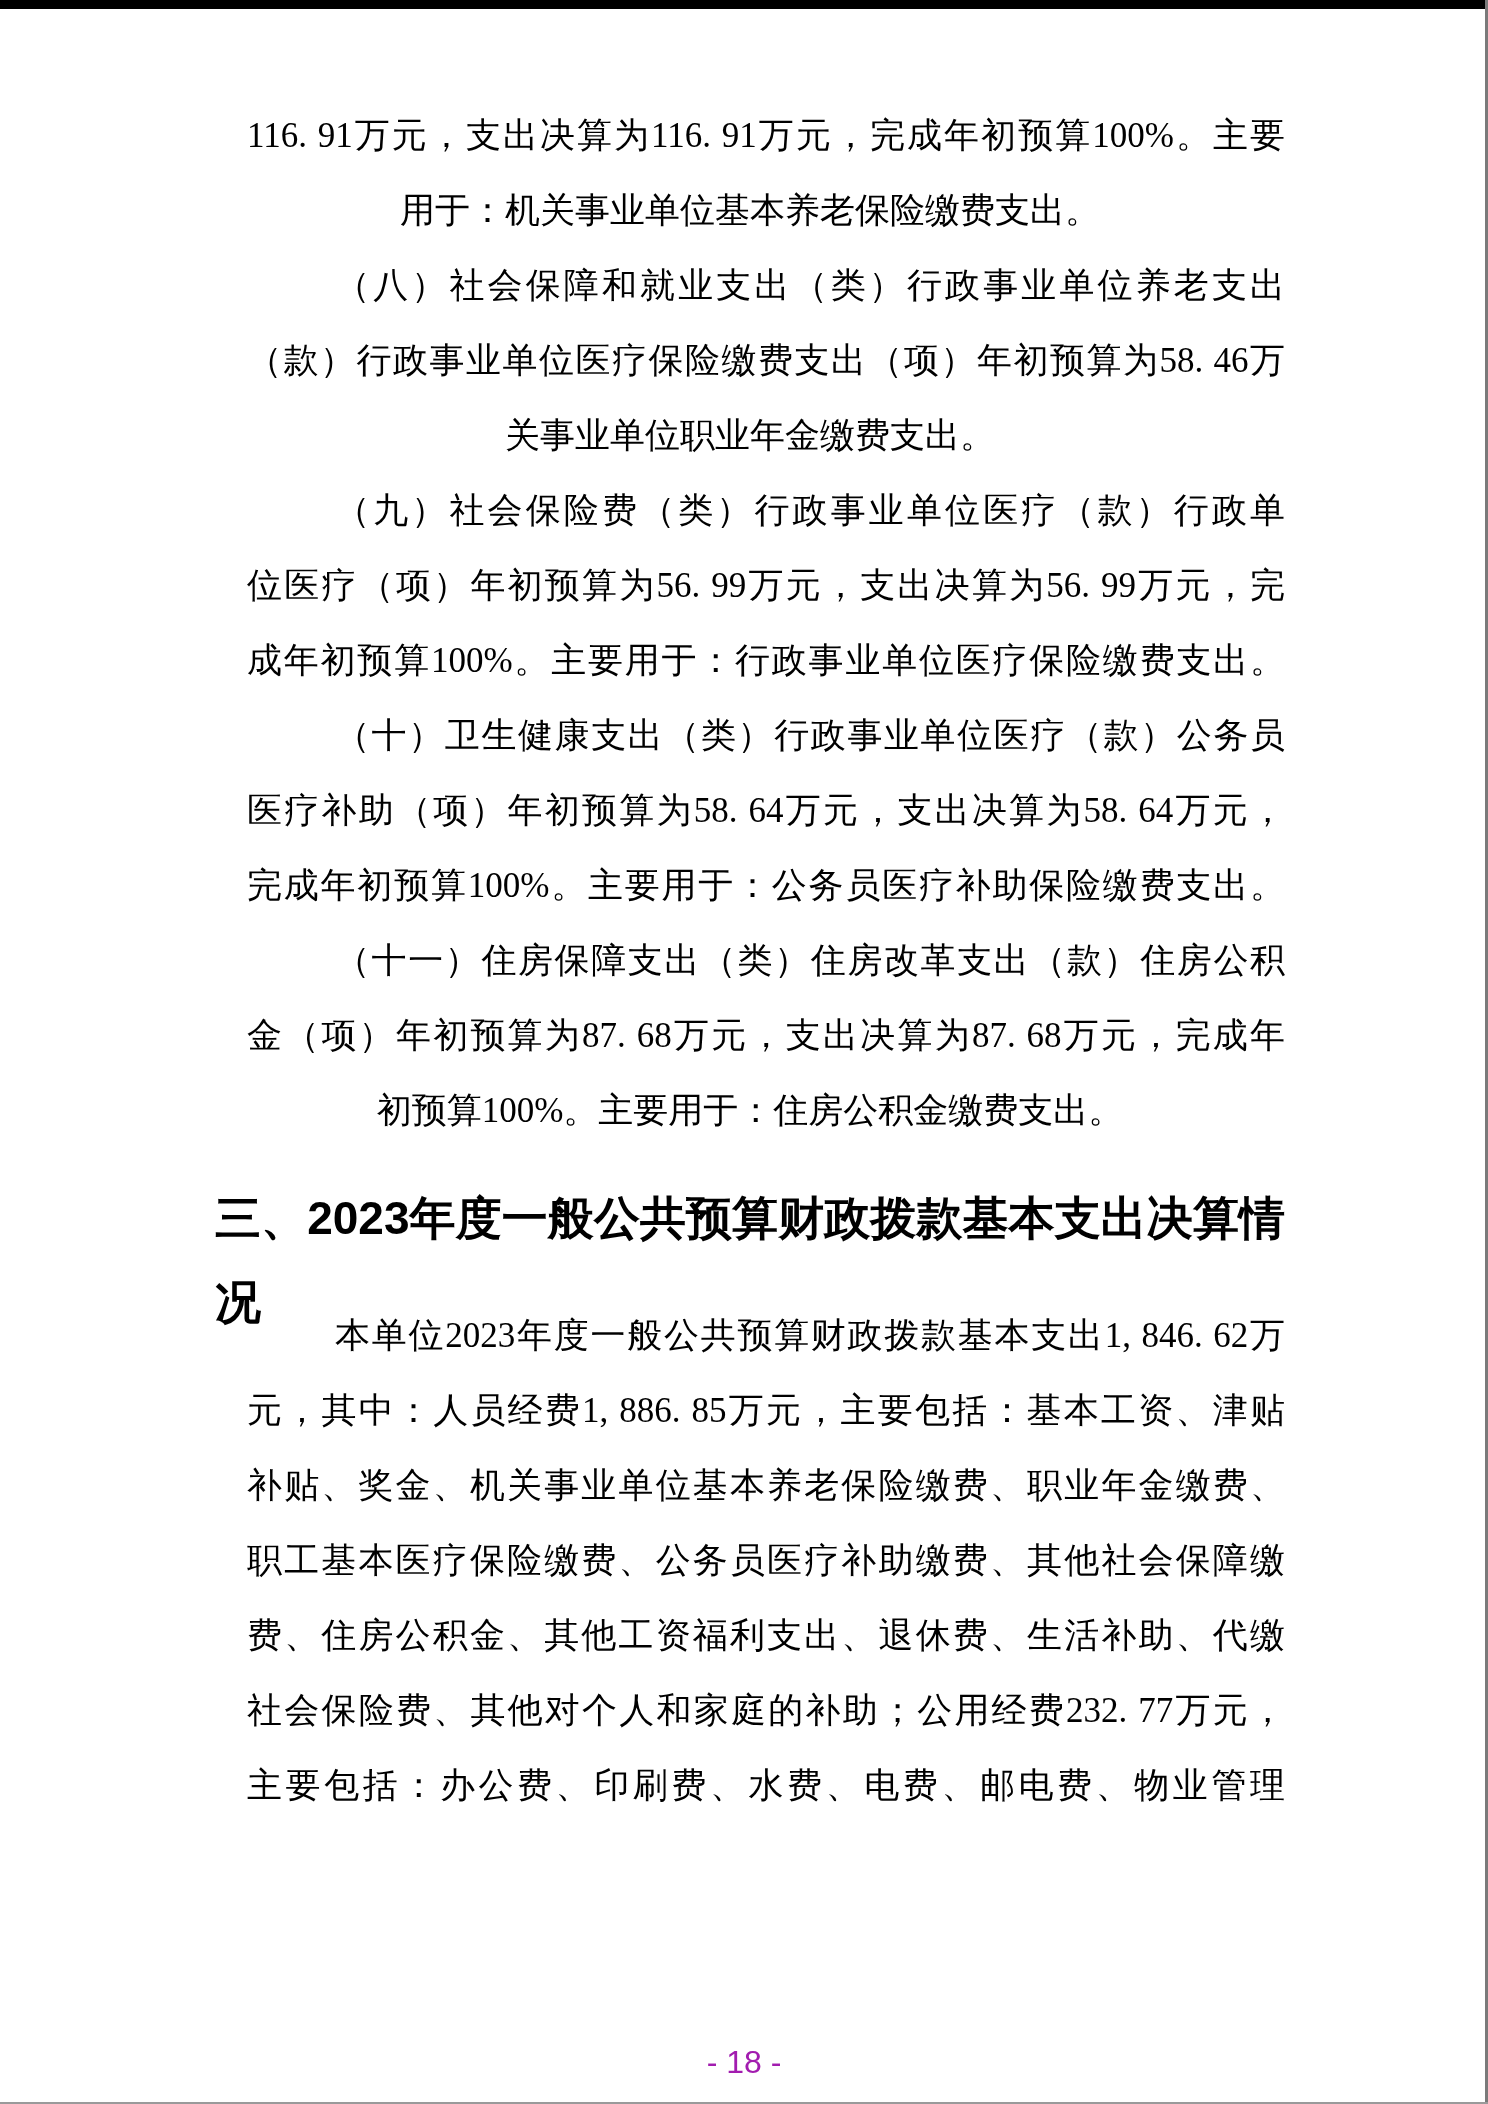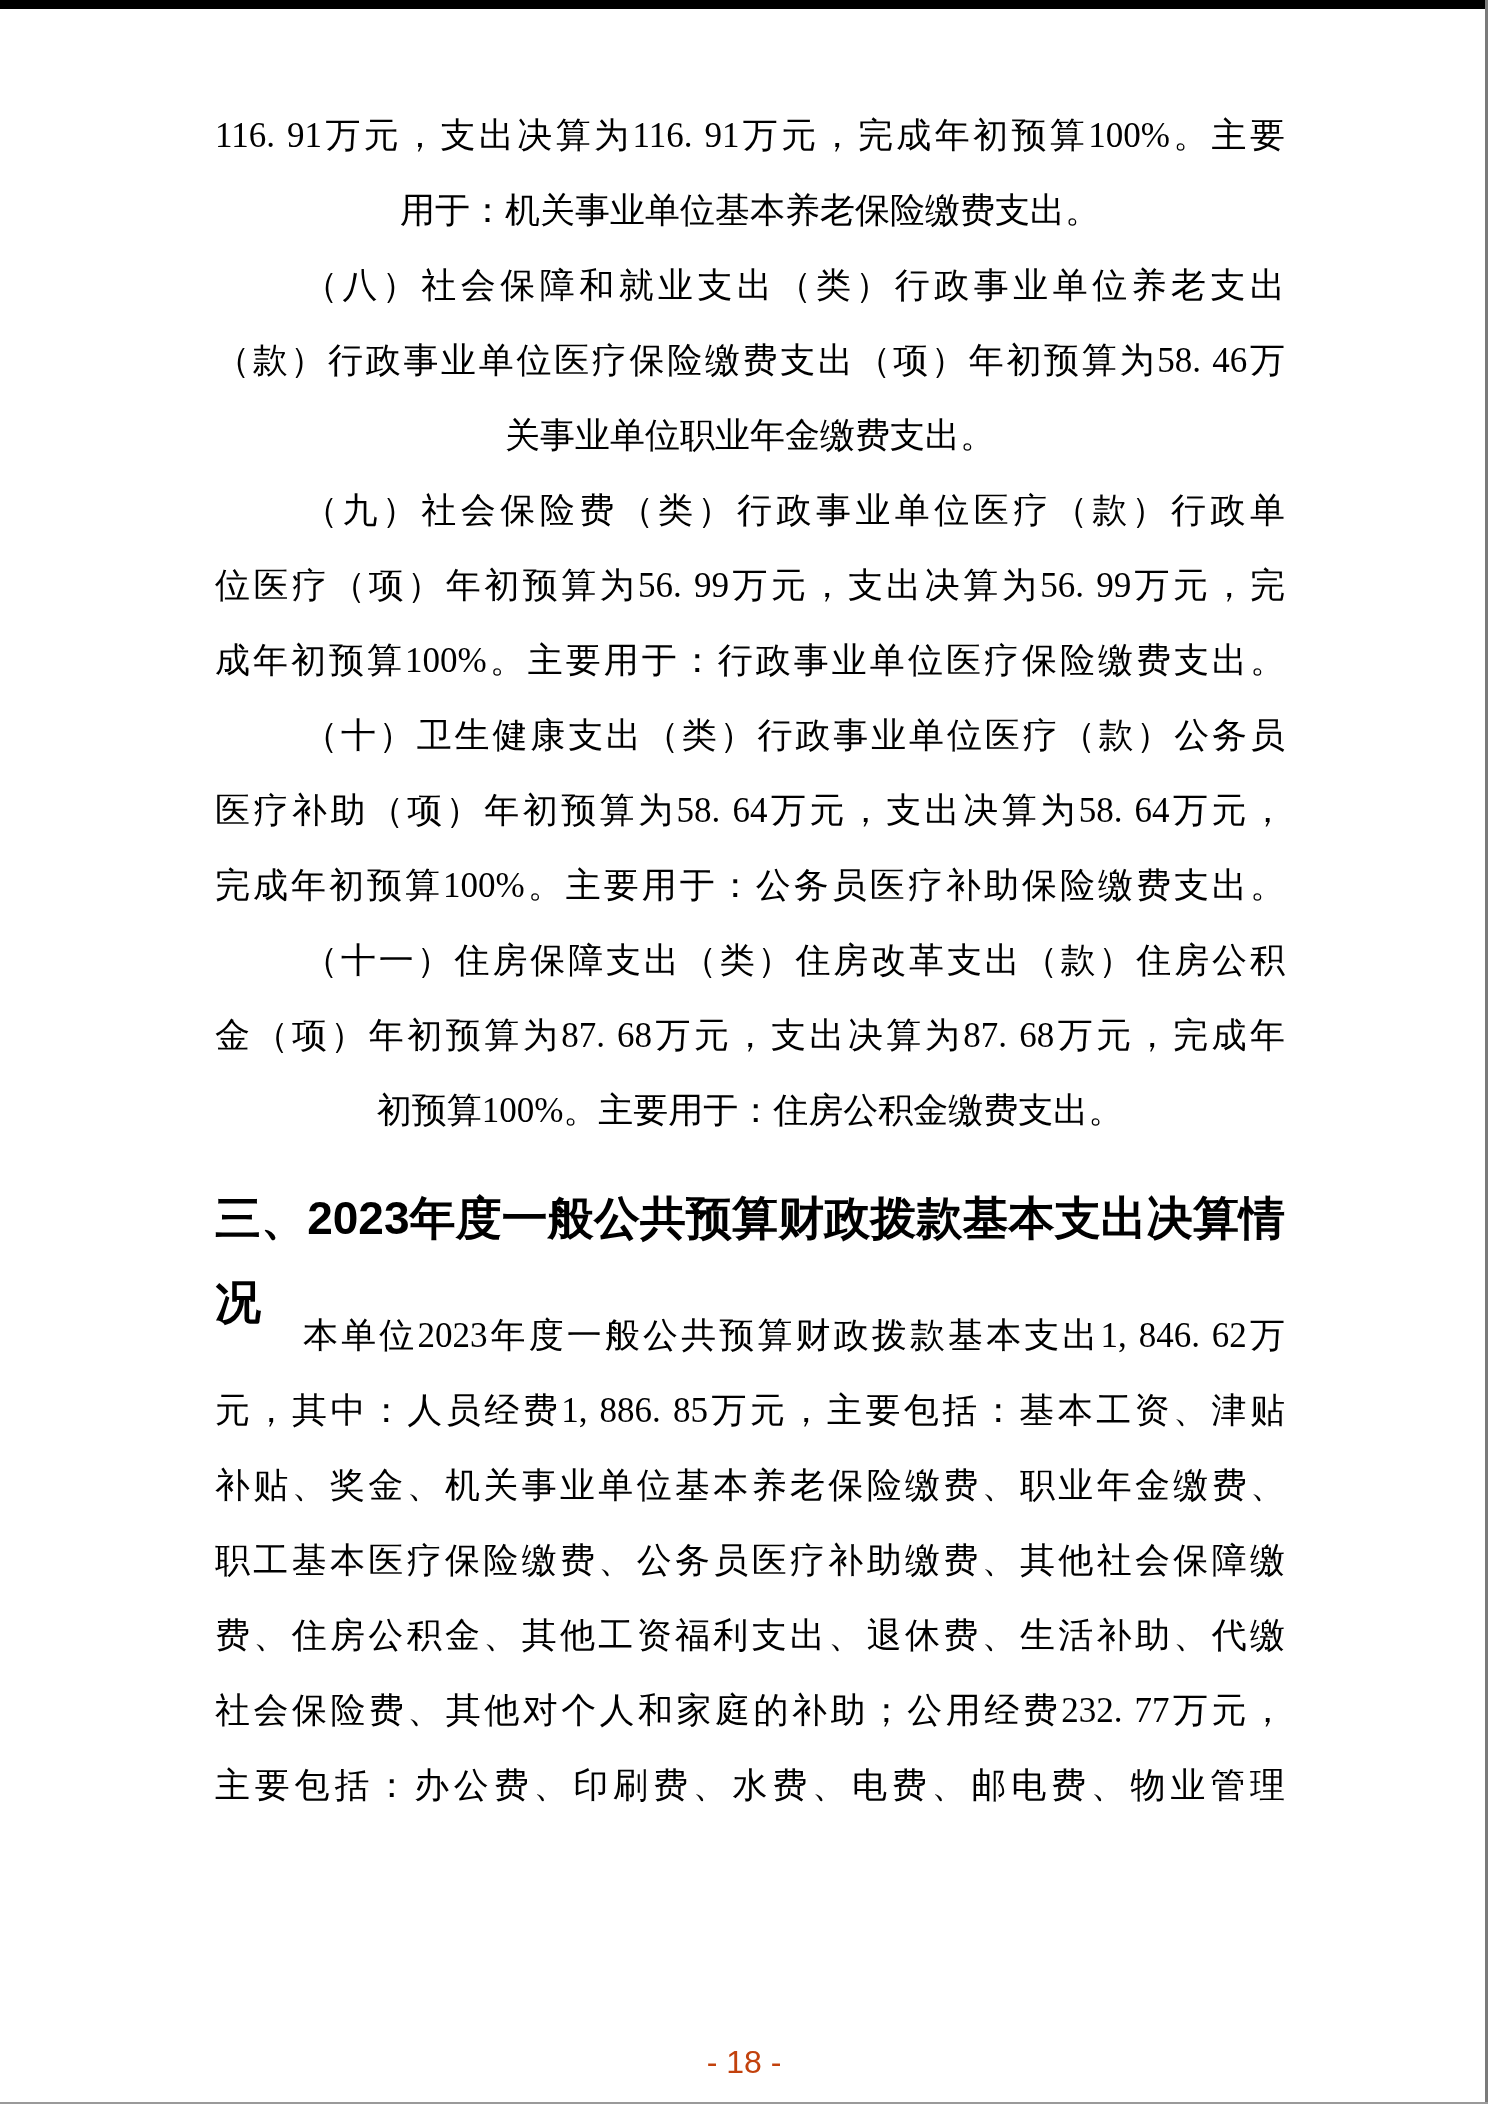--- a/index.html
+++ b/index.html
@@ -34,20 +34,21 @@
     height: 75px;
     line-height: 75px;
     font-size: 35px;
     white-space: nowrap;
     letter-spacing: 0;
   }
   .line.full {
     white-space: normal;
     text-align: justify;
     text-align-last: justify;
+    margin-left: 32px;
   }
   .line.indent { text-indent: 88px; }
   .line.short { text-align: center; }
   .line.heading {
     font-family: "Liberation Sans", sans-serif;
     font-weight: bold;
     font-size: 46px;
     height: 90px;
     line-height: 84px;
     margin-top: 28px;
@@ -58,21 +59,21 @@
   }
   .footer {
     position: absolute;
     top: 2042px;
     left: 0;
     width: 100%;
     text-align: center;
     font-size: 32px;
     line-height: 40px;
     font-family: "Liberation Sans", sans-serif;
-    color: #c2410c;
+    color: #a21caf;
   }
 </style>
 </head>
 <body>
 
 <div class="page">
   <div class="edge-top"></div>
   <div class="content" id="doc-lines">
       <div class="line full">116. 91万元，支出决算为116. 91万元，完成年初预算100%。主要</div>
       <div class="line short">用于：机关事业单位基本养老保险缴费支出。</div>

